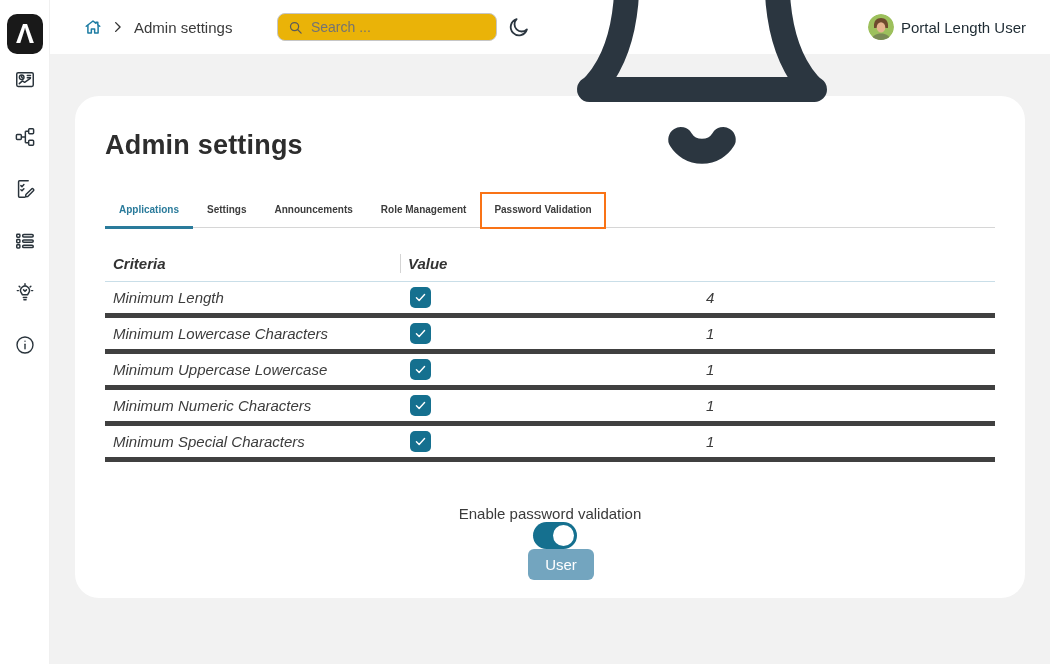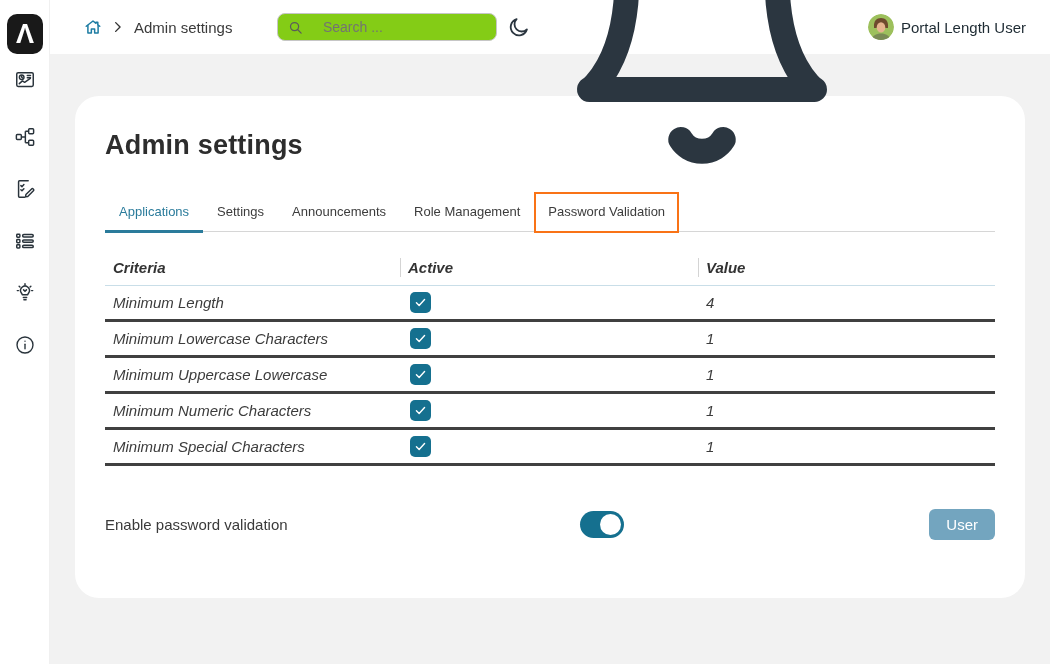--- a/index.html
+++ b/index.html
@@ -17,63 +17,63 @@
 
   
   .header { position:fixed; left:50px; top:0; width:1000px; height:54px; background:#ffffff;
             display:flex; align-items:center; z-index:20; padding:0 24px 0 34px; }
   .breadcrumb { display:flex; align-items:center; gap:9px; }
   .crumb-home { width:18px; height:18px; color:#1d7ca3; cursor:pointer; }
   .crumb-sep { width:14px; height:14px; color:#333; }
   .crumb-label { font-size:15px; color:#3a3a3a; }
 
   .search { margin-left:auto; width:220px; height:28px; border:1px solid #c6c6c6; border-radius:8px;
-            display:flex; align-items:center; padding:0 10px; gap:20px; background:#84cc16; }
+            display:flex; align-items:center; padding:0 10px; gap:8px; background:#eab308; }
   .search svg { width:15px; height:15px; color:#5b5b5b; flex:none; }
   .search input { border:none; outline:none; background:transparent; font-size:14px; width:100%;
                   font-family:"Liberation Sans", sans-serif; color:#333; }
   .search input::placeholder { color:#737373; }
 
   .icon-btn { width:24px; height:24px; color:#2b3640; cursor:pointer; flex:none; }
   .icon-btn svg { width:100%; height:100%; display:block; }
   .moon { margin-left:11px; width:22px; height:22px; }
   .bell-wrap { position:relative; margin-left:22px; }
   .avatar { margin-left:16px; width:26px; height:26px; border-radius:50%; overflow:hidden; cursor:pointer; flex:none; }
   .user-name { margin-left:7px; font-size:15px; color:#1e2b33; cursor:pointer; white-space:nowrap; }
 
   
   .content { position:absolute; left:50px; top:54px; width:1000px; height:610px; }
   .card { margin:42px 25px 0 25px; width:950px; height:502px; background:#ffffff; border-radius:24px;
           padding:34px 30px 0 30px; }
   .page-title { font-size:27px; font-weight:bold; color:#2d2d2d; letter-spacing:.2px; }
 
   
   .tabs { display:flex; margin-top:31px; border-bottom:1px solid #d6d6d6; }
-  .tab { padding:12px 14px; font-size:13px; font-weight:normal; color:#3c3c3c; cursor:pointer;
+  .tab { padding:12px 14px; font-size:10px; font-weight:bold; color:#3c3c3c; cursor:pointer;
          position:relative; white-space:nowrap; }
   .tab.active { color:#2a7b9b; }
   .tab.active::after { content:""; position:absolute; left:0; right:0; bottom:-2px; height:3px; background:#2a7b9b; }
   .tab.focused { border:2px solid #f97316; margin-bottom:-2px; padding:10px 12px 12px 12px; }
 
   
   .table { margin-top:18px;font-style:italic; }
   .trow { display:grid; grid-template-columns:295px 298px 1fr; align-items:center; }
   .thead { height:36px; border-bottom:1px solid #c9dee8; }
   .th { font-size:15px; font-weight:bold; color:#333; padding-left:8px; position:relative; height:100%;
         display:flex; align-items:center; }
   .th + .th::before { content:""; position:absolute; left:0; top:8px; height:19px; width:1px; background:#d4d4d4; }
-  .tr { height:36px; border-bottom:3px solid #404040; }
+  .tr { height:36px; border-bottom:5px solid #404040; }
   .td { font-size:15px; color:#3c3c3c; padding-left:8px; }
   .td.active-cell { padding-left:10px; }
   .checkbox { width:21px; height:21px; border-radius:5px; background:#15708f; display:flex;
               align-items:center; justify-content:center; cursor:pointer; }
   .checkbox svg { width:13px; height:13px; }
 
   
-  .card-footer { display:flex; align-items:center; justify-content:space-between; margin-top:43px; }
+  .card-footer { display:flex; align-items:center; justify-content:center; margin-top:43px;flex-direction:column; }
   .toggle-label { font-size:15px; color:#3a3a3a; }
   .toggle { margin-left:10px; width:44px; height:27px; border-radius:14px; background:#15708f;
             position:relative; cursor:pointer; flex:none; }
   .toggle .knob { position:absolute; right:3px; top:3px; width:21px; height:21px; border-radius:50%;
                   background:#ffffff; }
   .save-btn { margin-left:22px; background:#73a5bf; color:#ffffff; border:none; border-radius:6px;
               font-size:15px; padding:7px 17px; cursor:pointer; font-family:"Liberation Sans", sans-serif; }
 </style>
 </head>
 <body>
@@ -197,21 +197,20 @@
       <div class="tab active">Applications</div>
       <div class="tab">Settings</div>
       <div class="tab">Announcements</div>
       <div class="tab">Role Management</div>
       <div class="tab focused">Password Validation</div>
     </div>
 
     <div class="table">
       <div class="trow thead">
         <div class="th">Criteria</div>
-        <div class="th">Active</div>
         <div class="th">Value</div>
       </div>
 
       <div class="trow tr">
         <div class="td">Minimum Length</div>
         <div class="td active-cell">
           <span class="checkbox">
             <svg viewBox="0 0 24 24" fill="none" stroke="#fff" stroke-width="2.6" stroke-linecap="round" stroke-linejoin="round">
                 <path d="M4.5 12.5 l5 5 L19.5 6.5"></path>
               </svg>

